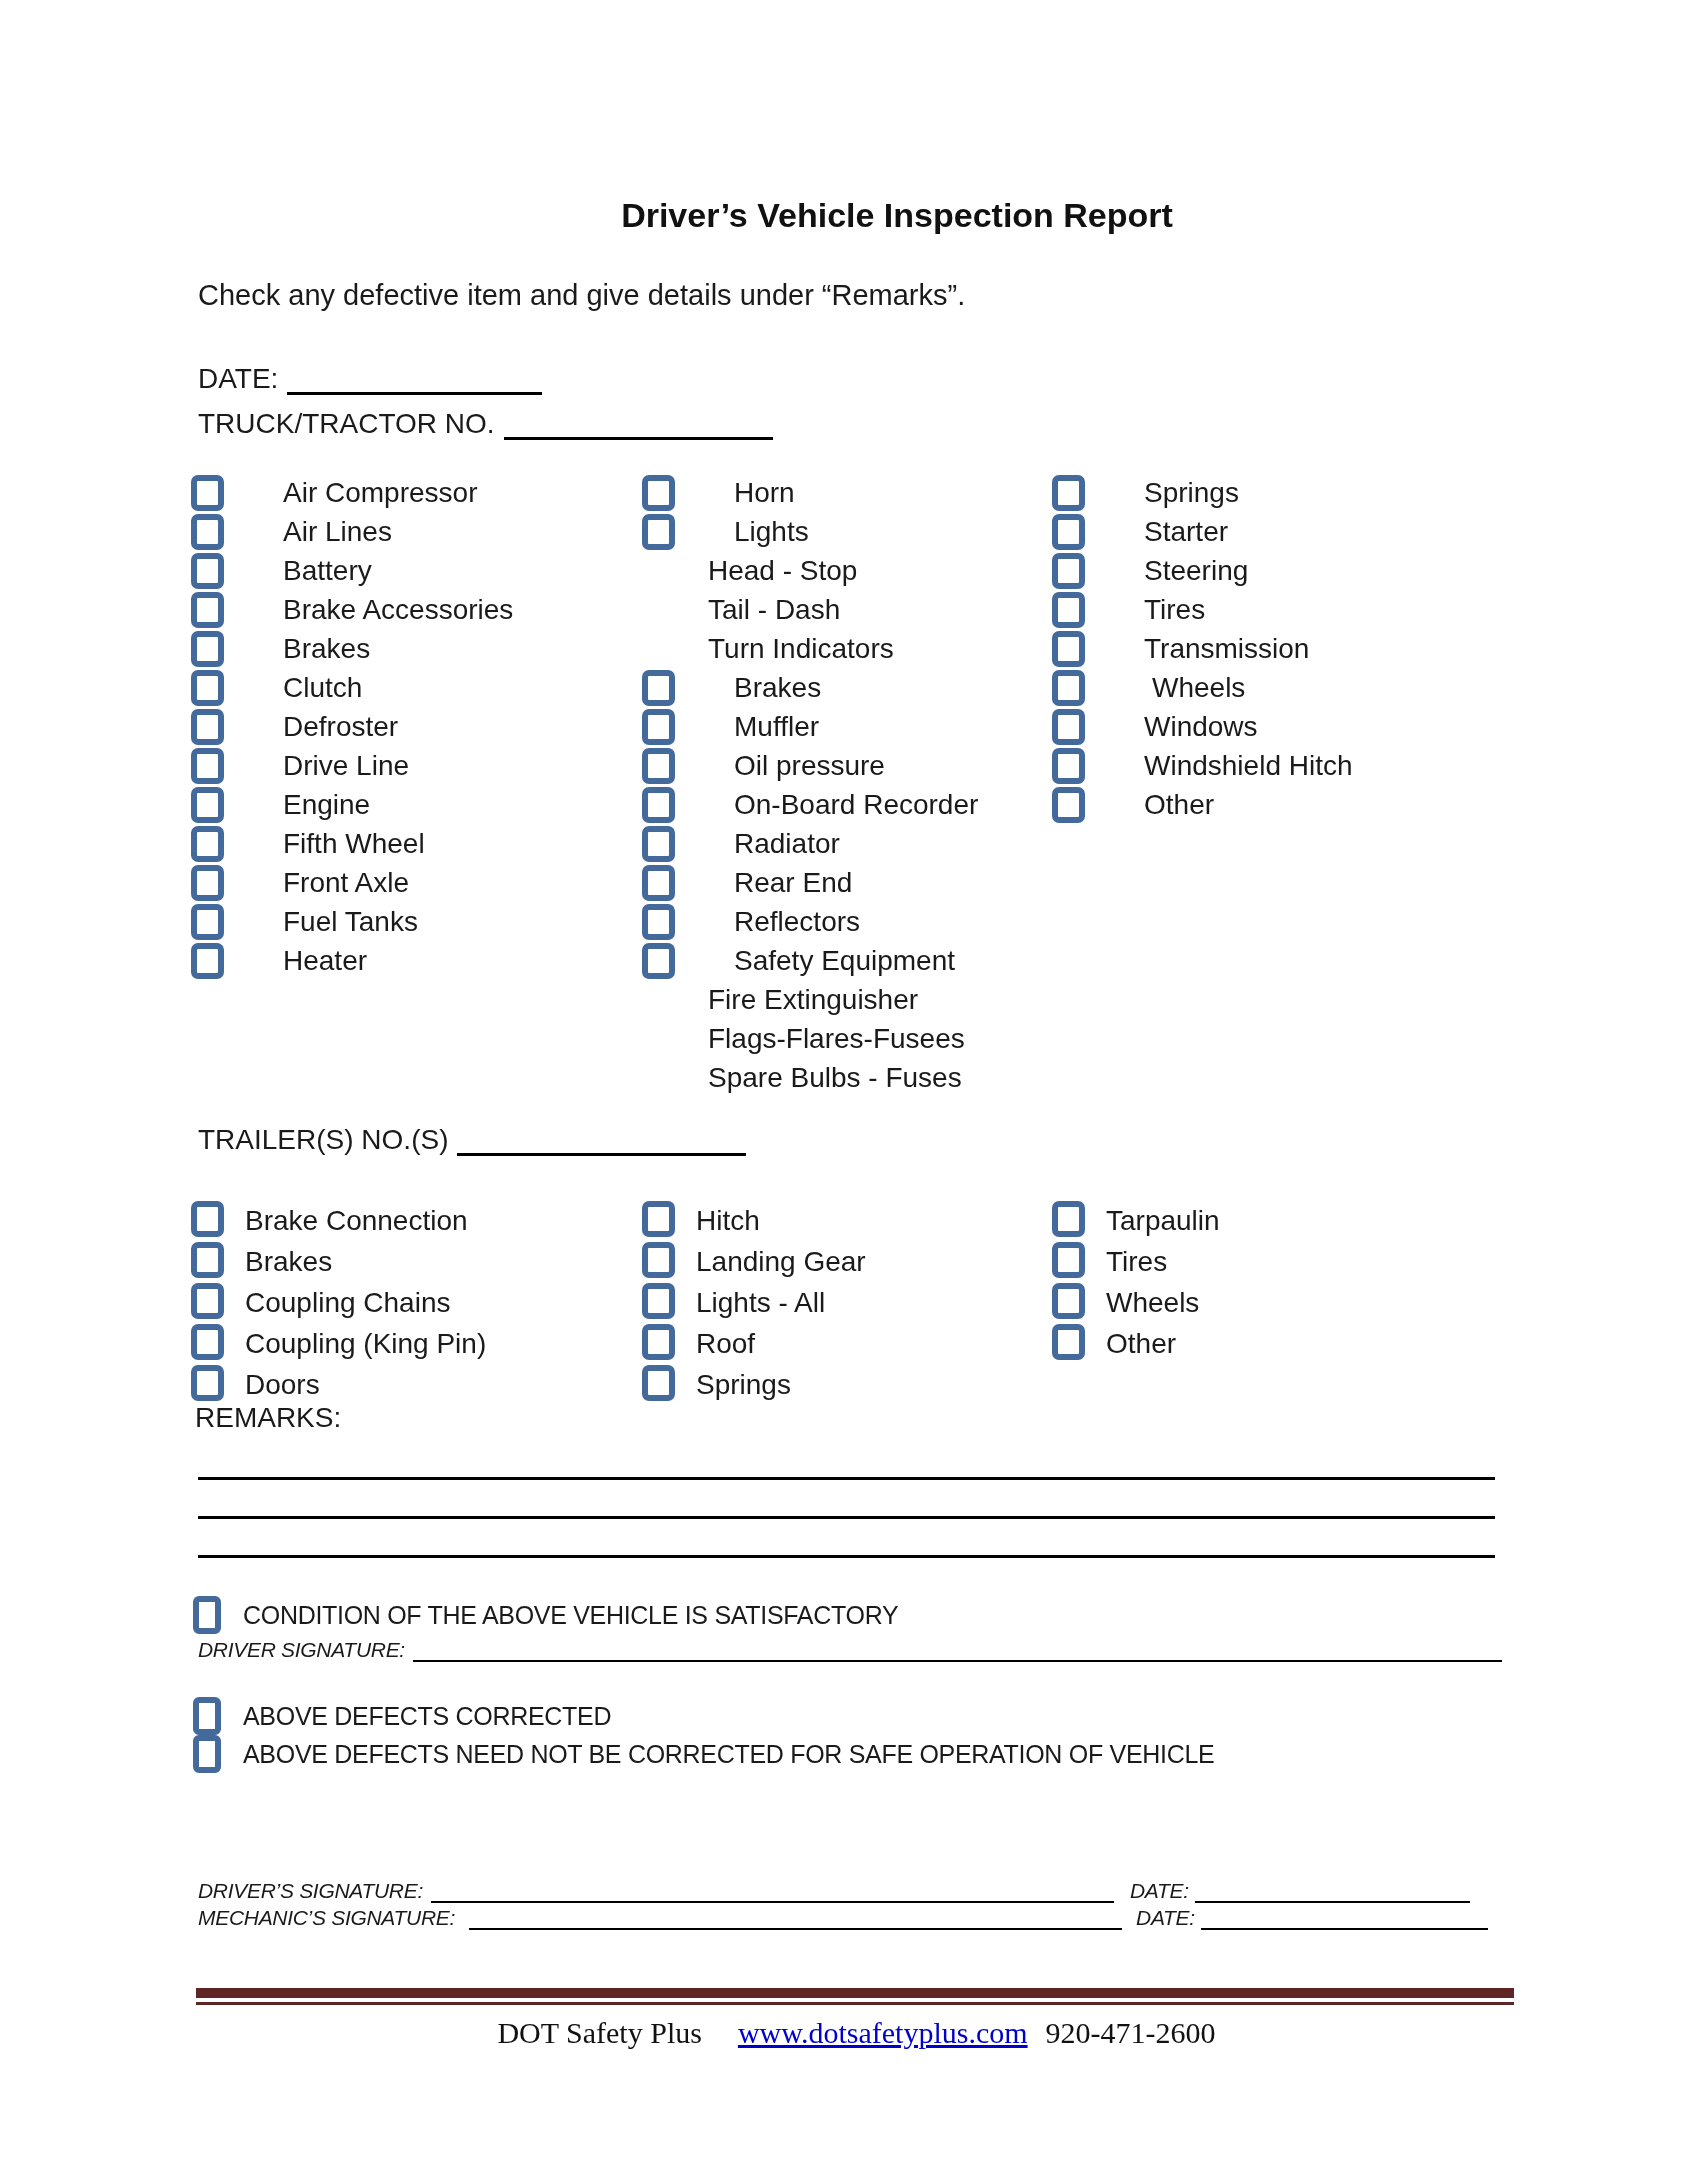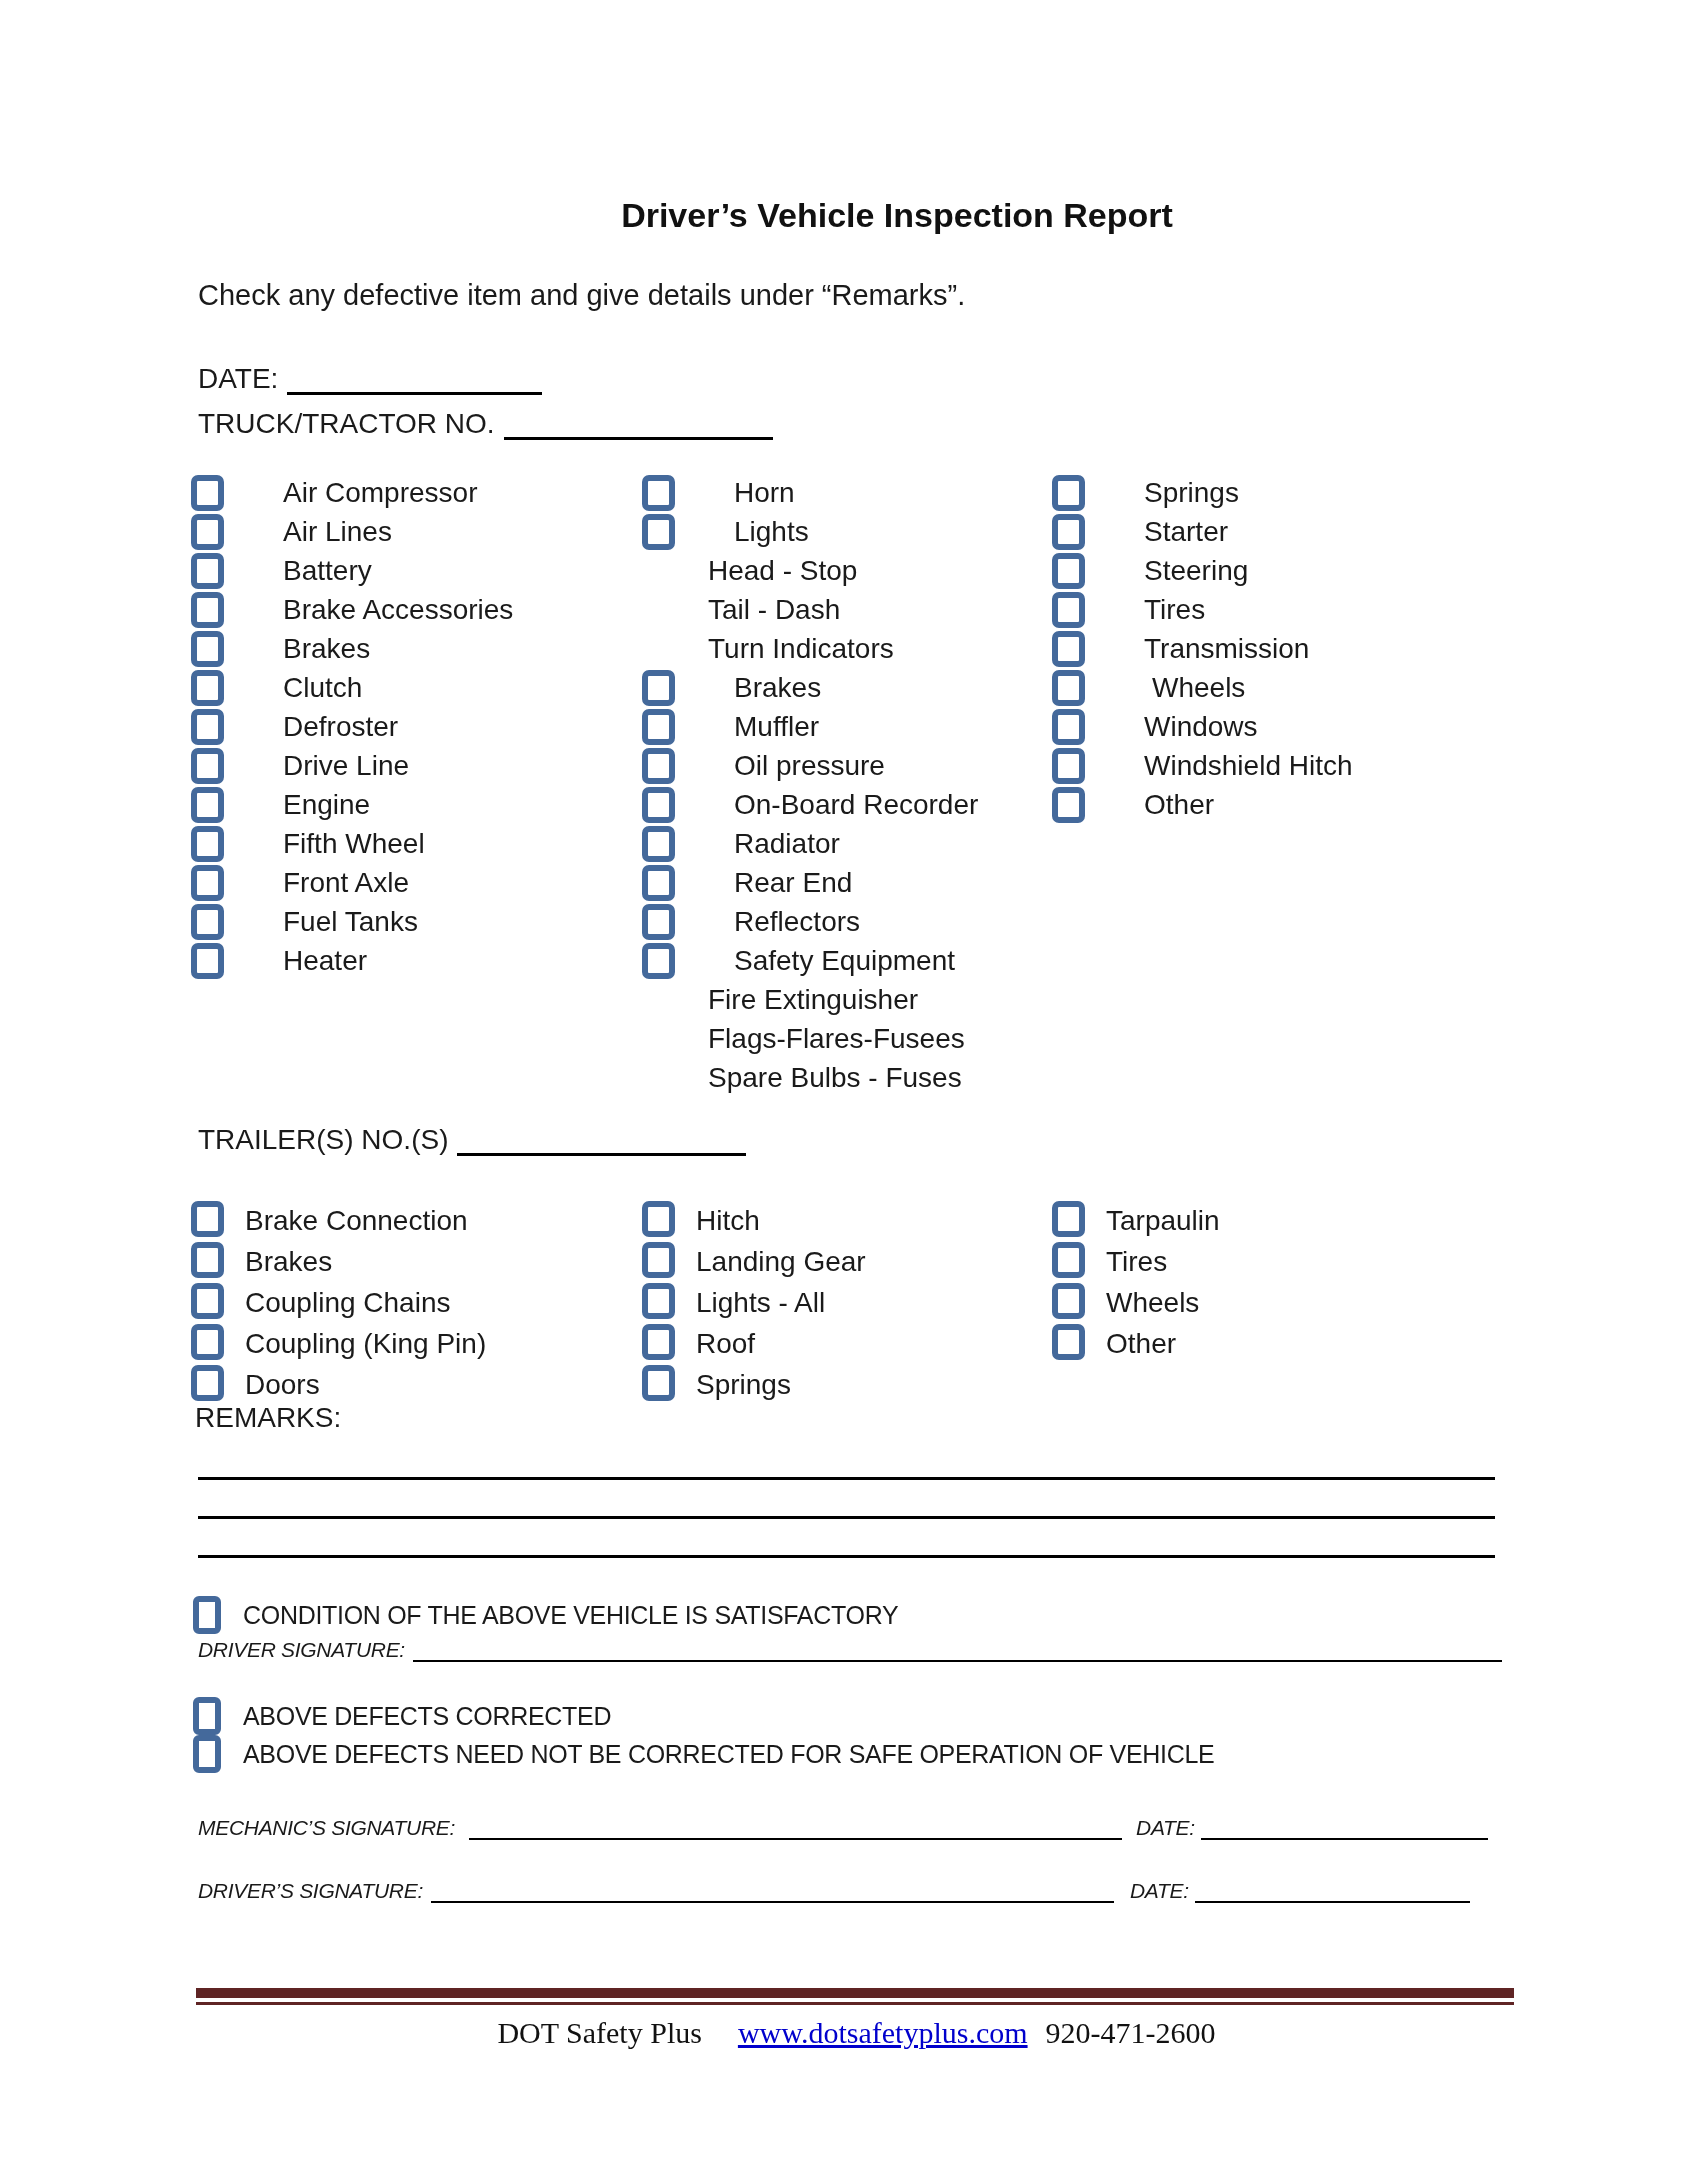--- a/index.html
+++ b/index.html
@@ -290,21 +290,21 @@
   <div class="cbrow" style="left:193px;top:1697px;">
     <span class="cb2"></span>
     <span class="caps-label">ABOVE DEFECTS CORRECTED</span>
   </div>
 
   <div class="cbrow" style="left:193px;top:1735px;">
     <span class="cb2"></span>
     <span class="caps-label">ABOVE DEFECTS NEED NOT BE CORRECTED FOR SAFE OPERATION OF VEHICLE</span>
   </div>
 
-  <div class="abs field-row" style="left:198px;top:1814px;">
+  <div class="abs field-row" style="left:198px;top:1904px;">
     <span class="sig-label">MECHANIC’S SIGNATURE:</span>
     <span class="blank" style="width:653px;margin-left:14px;height:24px;border-bottom-width:2px;"></span>
     <span class="sig-label" style="margin-left:14px;">DATE:</span>
     <span class="blank" style="width:287px;margin-left:6px;height:24px;border-bottom-width:2px;"></span>
   </div>
 
   <div class="abs field-row" style="left:198px;top:1877px;">
     <span class="sig-label">DRIVER’S SIGNATURE:</span>
     <span class="blank" style="width:683px;margin-left:8px;height:24px;border-bottom-width:2px;"></span>
     <span class="sig-label" style="margin-left:16px;">DATE:</span>

